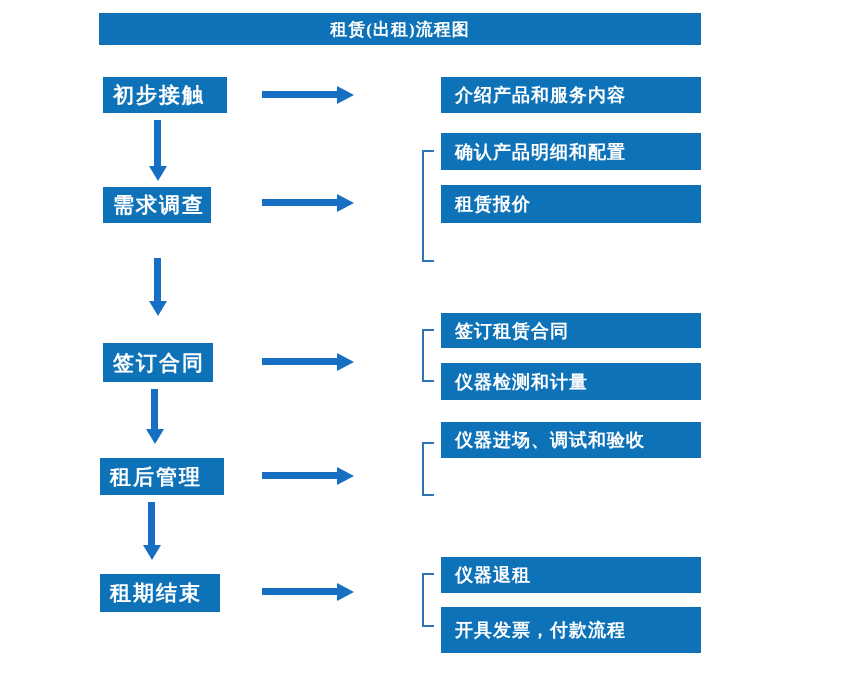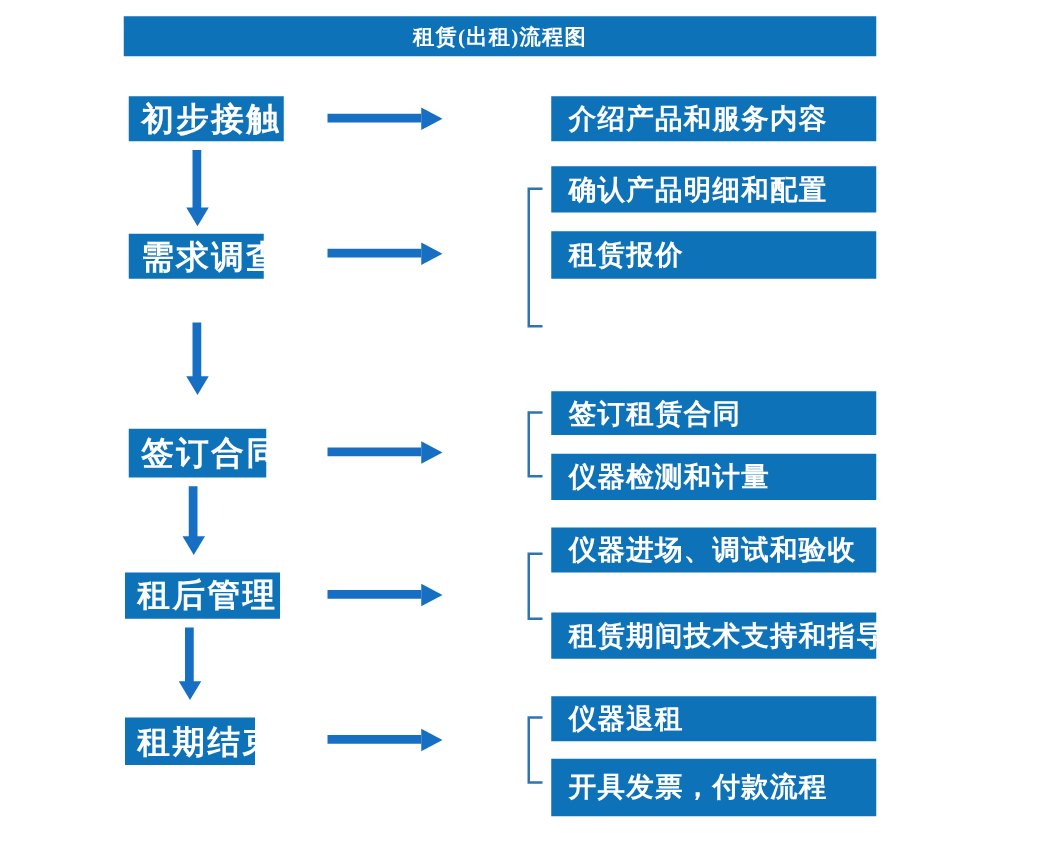--- a/index.html
+++ b/index.html
@@ -18,32 +18,32 @@
     display:flex;align-items:center;justify-content:center;
     font-size:17px;font-weight:bold;
     letter-spacing:1px;
   }
   .step{
     position:absolute;
     background:var(--box-blue,#0E72B9);
     color:#fff;
     display:flex;align-items:center;
     padding-left:10px;box-sizing:border-box;
-    font-size:26px;font-weight:bold;
+    font-size:21px;font-weight:bold;
     letter-spacing:2px;
     white-space:nowrap;
   }
   .detail{
     position:absolute;
     left:441px;width:260px;
     background:var(--box-blue,#0E72B9);
     color:#fff;
     display:flex;align-items:center;
     padding-left:14px;box-sizing:border-box;
-    font-size:22px;font-weight:bold;
+    font-size:18px;font-weight:bold;
     letter-spacing:1px;
     white-space:nowrap;
   }
   svg.connectors{position:absolute;left:0;top:0;}
   .arrow-shape{fill:var(--arrow-blue,#176FC4);}
   .bracket-shape{fill:none;stroke:var(--bracket-blue,#2E74B5);stroke-width:2;}
 </style>
 </head>
 <body>
 
@@ -94,29 +94,28 @@
     <path class="bracket-shape" d="M434 443 H423 V495 H434"></path>
     <path class="bracket-shape" d="M434 574 H423 V626 H434"></path>
   </svg>
 
   <div class="titlebar">租赁(出租)流程图</div>
 
   <div class="step" style="left:103px;top:77px;width:124px;height:36px">初步接触</div>
   <div class="step" style="left:103px;top:187px;width:108px;height:36px">需求调查</div>
   <div class="step" style="left:103px;top:343px;width:110px;height:39px">签订合同</div>
   <div class="step" style="left:100px;top:458px;width:124px;height:37px">租后管理</div>
-  <div class="step" style="left:100px;top:574px;width:104px;height:38px">租期结束</div>
+  <div class="step" style="left:100px;top:574px;width:120px;height:38px">租期结束</div>
 
   <div class="detail" style="top:77px;height:36px">介绍产品和服务内容</div>
 
   <div class="detail" style="top:133px;height:37px">确认产品明细和配置</div>
   <div class="detail" style="top:185px;height:38px">租赁报价</div>
 
   <div class="detail" style="top:313px;height:35px">签订租赁合同</div>
   <div class="detail" style="top:363px;height:37px">仪器检测和计量</div>
 
   <div class="detail" style="top:422px;height:36px">仪器进场、调试和验收</div>
-  <div class="detail" style="top:490px;height:37px">租赁期间技术支持和指导</div>
 
   <div class="detail" style="top:557px;height:36px">仪器退租</div>
   <div class="detail" style="top:607px;height:46px">开具发票，付款流程</div>
 
 </div>
 
 </body></html>

